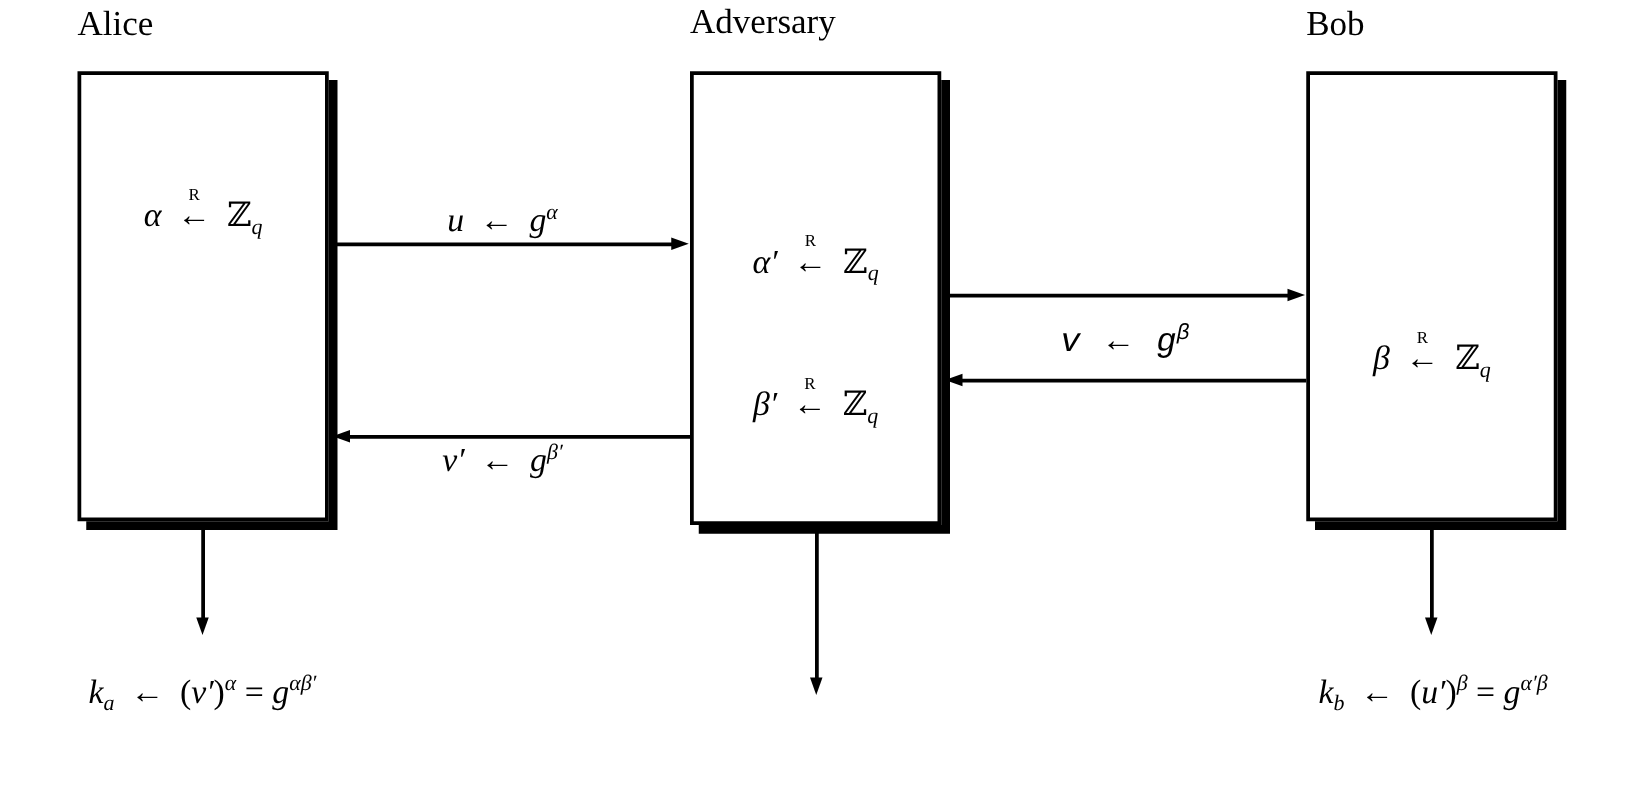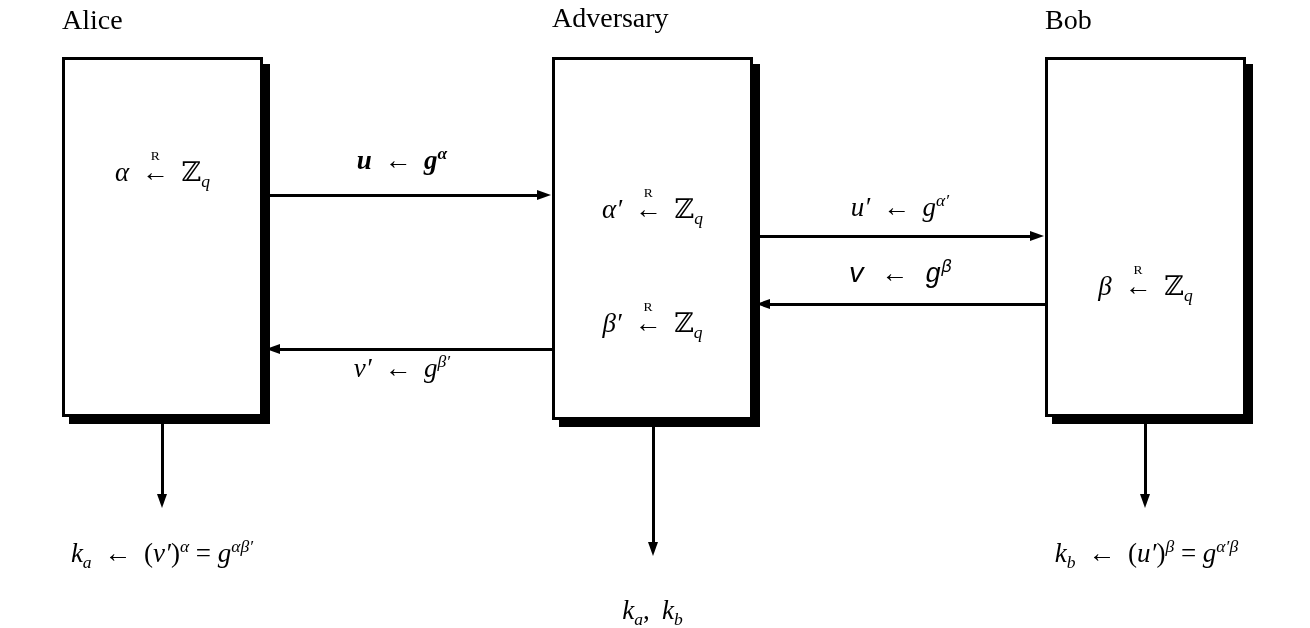--- a/index.html
+++ b/index.html
@@ -101,33 +101,31 @@
 
   <div class="box" style="left:552px; top:57px; width:201px; height:363px;">
     <div class="boxline math" style="top:133px;">α′ <span class="xarrow"><span class="xr">R</span>←</span> <span class="up">ℤ</span><sub>q</sub></div>
     <div class="boxline math" style="top:247px;">β′ <span class="xarrow"><span class="xr">R</span>←</span> <span class="up">ℤ</span><sub>q</sub></div>
   </div>
 
   <div class="box" style="left:1045px; top:57px; width:201px; height:360px;">
     <div class="boxline math" style="top:210px;">β <span class="xarrow"><span class="xr">R</span>←</span> <span class="up">ℤ</span><sub>q</sub></div>
   </div>
 
-  <div class="msglabel math" style="left:252px; top:144px; width:300px;font-weight:bold;">u <span class="arrow-glyph">←</span> g<sup>α</sup></div>
+  <div class="msglabel math" style="left:252px; top:160px; width:300px;">u <span class="arrow-glyph">←</span> g<sup>α</sup></div>
   <div class="harrow dir-right" style="left:266px; top:194px; width:272px;"></div>
 
   <div class="msglabel math" style="left:252px; top:320px; width:300px;margin-top:32px;">v′ <span class="arrow-glyph">←</span> g<sup>β′</sup></div>
   <div class="harrow dir-left" style="left:279px; top:348px; width:273px;"></div>
 
-  <div class="msglabel math" style="left:750px; top:191px; width:300px;">u′ <span class="arrow-glyph">←</span> g<sup>α′</sup></div>
   <div class="harrow dir-right" style="left:756px; top:235px; width:275px;"></div>
 
   <div class="msglabel math" style="left:750px; top:259px; width:300px;font-family:Liberation Mono, monospace;">v <span class="arrow-glyph">←</span> g<sup>β</sup></div>
   <div class="harrow dir-left" style="left:769px; top:303px; width:276px;"></div>
 
   <div class="varrow" style="left:161px; top:420px; height:75px;"></div>
   <div class="varrow" style="left:652px; top:423px; height:120px;"></div>
   <div class="varrow" style="left:1144px; top:420px; height:75px;"></div>
 
   <div class="output math" style="left:0px; top:527px; width:324px;">k<sub>a</sub> <span class="arrow-glyph">←</span> <span class="up">(</span>v′<span class="up">)</span><sup>α</sup> <span class="up">=</span> g<sup>αβ′</sup></div>
-  <div class="output math" style="left:552px; top:584px; width:201px;">k<sub>a</sub><span class="up">,</span>  k<sub>b</sub></div>
   <div class="output math" style="left:983px; top:527px; width:327px;font-family:Liberation Serif, serif;">k<sub>b</sub> <span class="arrow-glyph">←</span> <span class="up">(</span>u′<span class="up">)</span><sup>β</sup> <span class="up">=</span> g<sup>α′β</sup></div>
 
 </div>
 
 </body></html>

